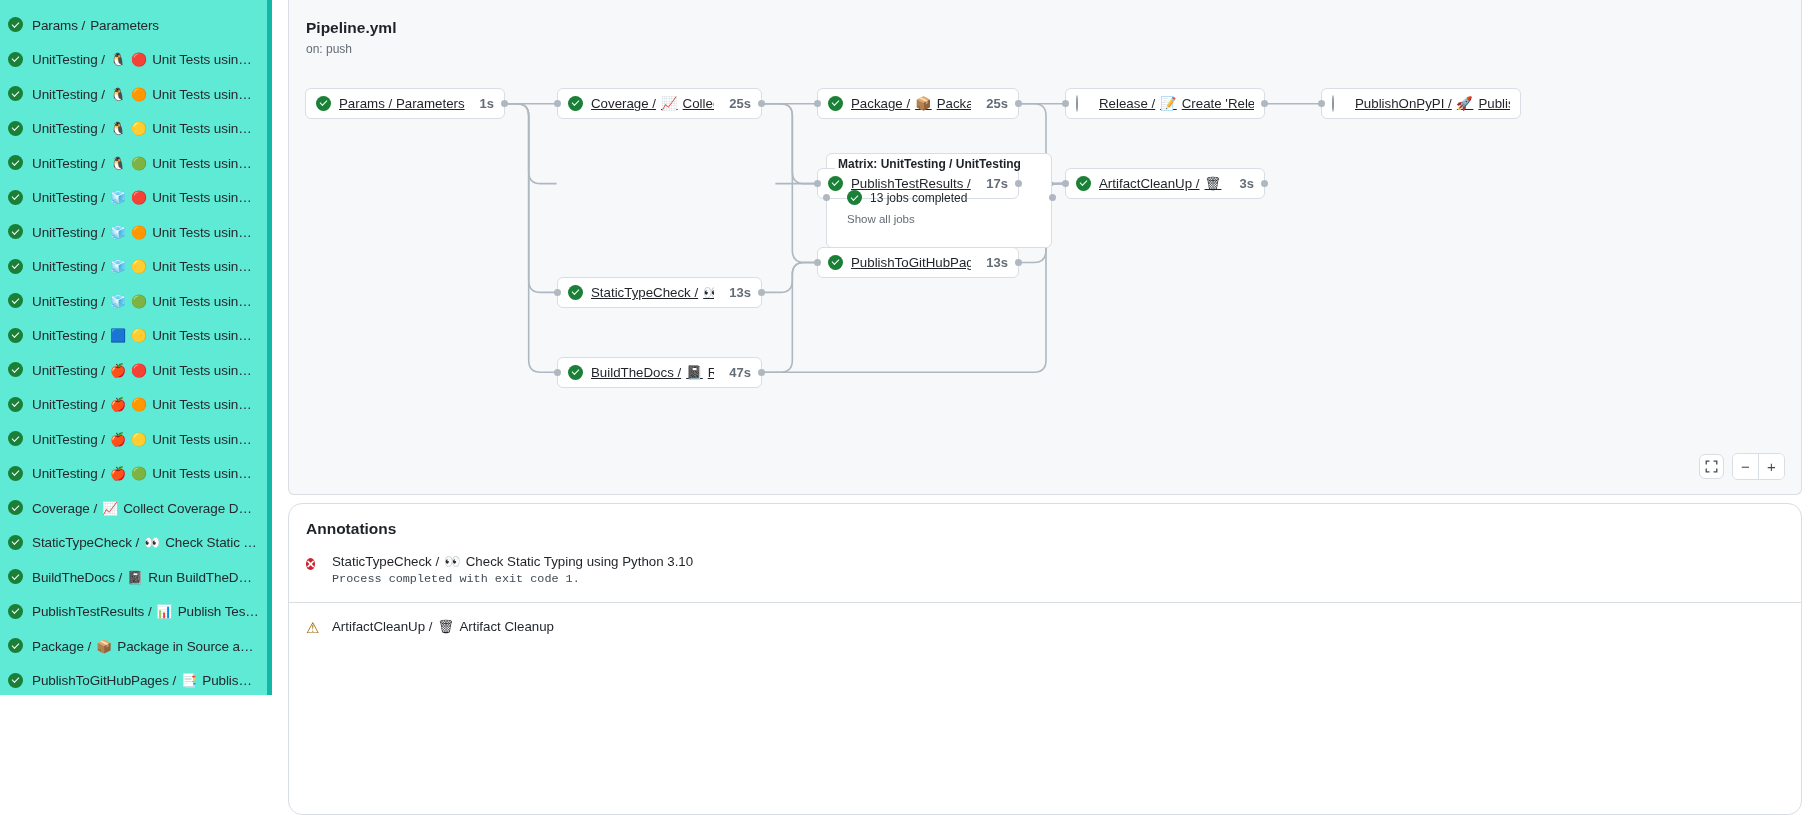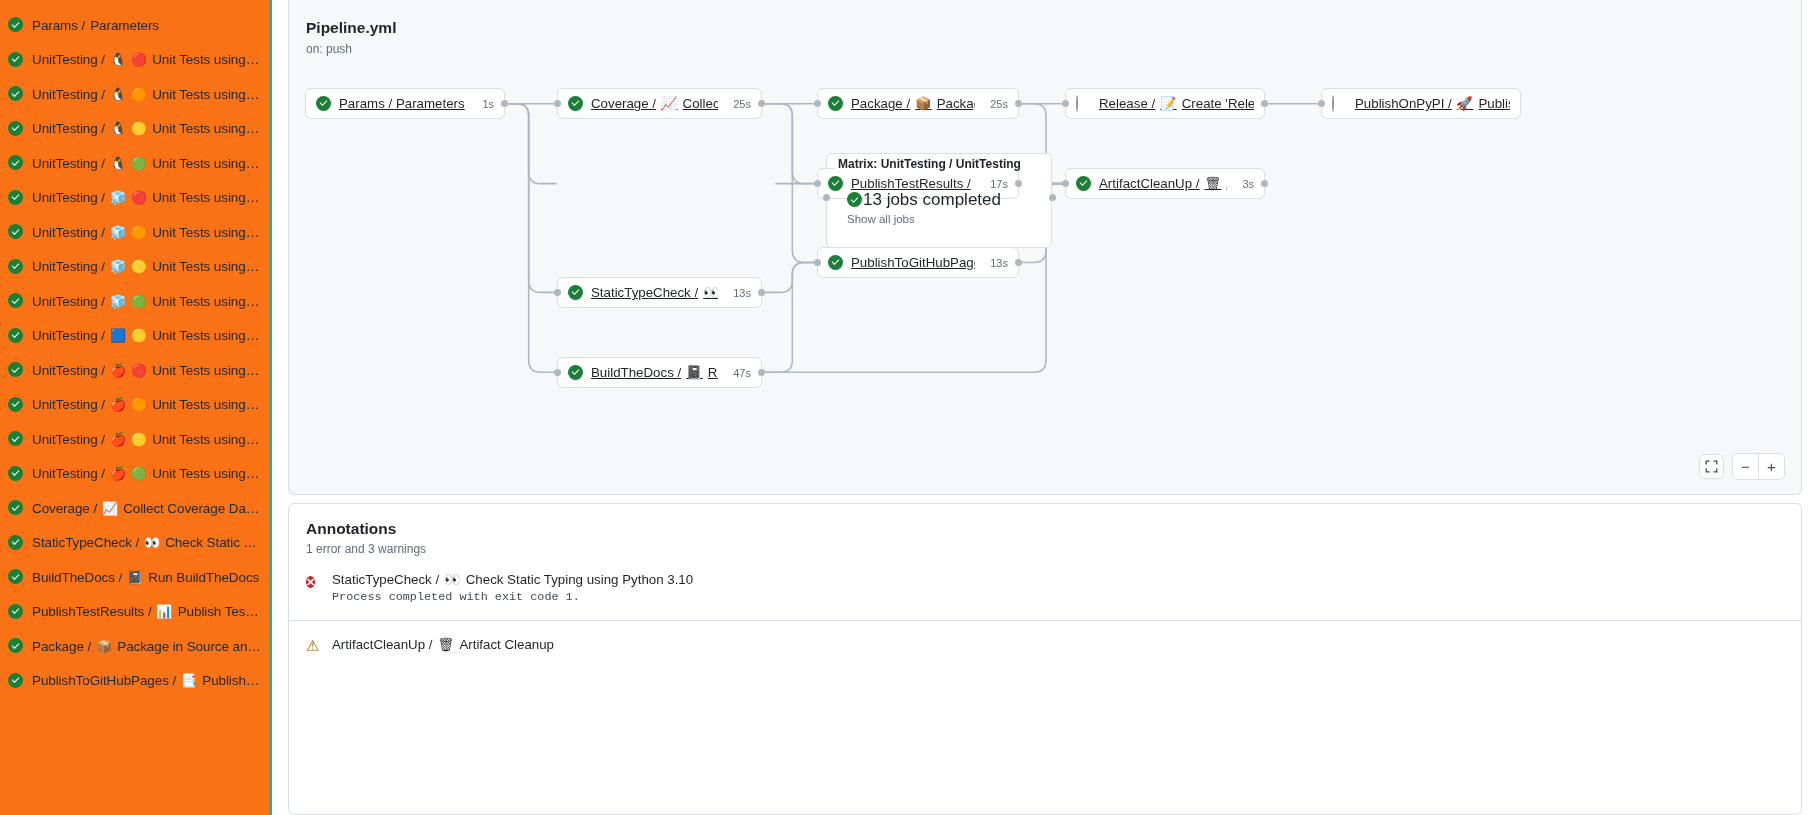--- a/index.html
+++ b/index.html
@@ -7,23 +7,23 @@
     margin: 0; padding: 0;
     width: 1818px; height: 815px;
     background: #ffffff;
     font-family: "Liberation Sans", sans-serif;
     overflow: hidden;
   }
   #root { display: flex; width: 1818px; height: 815px; background:#ffffff; }
 
   
   .sidebar {
-    width: 272px; min-width: 272px; height: 815px;
-    background: #f97316;
-    border-right: 3px solid #14b8a6;
+    width: 272px; min-width: 272px; height: 695px;
+    background: #5eead4;
+    border-right: 5px solid #14b8a6;
     padding-top: 8px;
     overflow: hidden;
     position: relative;
   }
   .job-row {
     display: flex; align-items: center;
     height: 34.5px;
     padding: 0 8px 0 8px;
     gap: 8px;
     white-space: nowrap;
@@ -100,41 +100,41 @@
     padding: 0 10px;
     gap: 7px;
     font-size: 13.3px;
     color:#1f2328;
     white-space:nowrap;
     cursor:pointer;
     overflow:hidden;
     z-index: 3;
   }
   .node .nlabel { overflow:hidden; text-overflow:ellipsis; white-space:nowrap; display:flex; align-items:center; gap:5px;text-decoration:underline;}
-  .node .dur { font-size:11px; color:#636c76; margin-left:auto; padding-left:8px; }
+  .node .dur { font-size:13px; color:#636c76; margin-left:auto; padding-left:8px;font-weight:bold; }
 
   
   .dot {
     position:absolute; width:7px; height:7px; border-radius:50%;
     background:#afb8c1; z-index:4;
   }
   
   .matrix-box {
     position:absolute;
     border:1px solid #d8dee4; border-radius:6px;
     background:#ffffff;
     z-index: 2;
   }
   .matrix-title {
     position:absolute; font-size:12px; color:#1f2328; font-weight:600;
     z-index:5; background:#fff; padding:0 3px;
   }
   .matrix-inner {
-    position:absolute; display:flex; align-items:center; 
-    font-size:17px; color:#1f2328; z-index:5;
+    position:absolute; display:flex; align-items:center; gap:7px;
+    font-size:12px; color:#1f2328; z-index:5;
   }
   .show-all {
     position:absolute; font-size:11.5px; color:#636c76; z-index:5; cursor:pointer;
   }
 
   svg.edges { position:absolute; left:0; top:0; width:100%; height:100%; z-index:1; }
 
   
   .zoom-ctrls {
     position:absolute; right: 16px; bottom: 14px;
@@ -148,21 +148,21 @@
   .zc-group { display:flex; border:1px solid #d8dee4; border-radius:6px; background:#fff; overflow:hidden; }
   .zc-group .zc-half {
     width:25px; height:25px; display:flex; align-items:center; justify-content:center;
     cursor:pointer; color:#424a53; font-size:15px; border:0; background:#fff;
   }
   .zc-sep { width:1px; background:#d8dee4; }
 
   
   .ann-panel {
     margin: 0 16px;
-    border:1px solid #d8dee4; border-radius:6px;
+    border:1px solid #d8dee4; border-radius:14px;
     background:#ffffff;
     flex:1;
     overflow:hidden;
     padding: 16px 0 0 0;
   }
   .ann-head { padding: 0 17px; }
   .ann-title { font-size:15.5px; font-weight:600; color:#1f2328; }
   .ann-sub { font-size:12px; color:#636c76; margin-top:4px; }
   .ann-item {
     display:flex; gap:10px; padding: 16px 17px 0 17px;
@@ -581,21 +581,20 @@
           <button class="zc-half">−</button>
           <div class="zc-sep"></div>
           <button class="zc-half">+</button>
         </div>
       </div>
     </div>
 
     <div class="ann-panel">
       <div class="ann-head">
         <div class="ann-title">Annotations</div>
-        <div class="ann-sub">1 error and 3 warnings</div>
       </div>
       <div id="ann-list">
           <div class="ann-item">
             <span class="ico"><span class="ico-error">✕</span></span>
             <div class="ann-body">
               <div class="ann-head-text">
                 <span>StaticTypeCheck / </span>
                 <span>👀</span>
                 <span>Check Static Typing using Python 3.10</span>
               </div>

